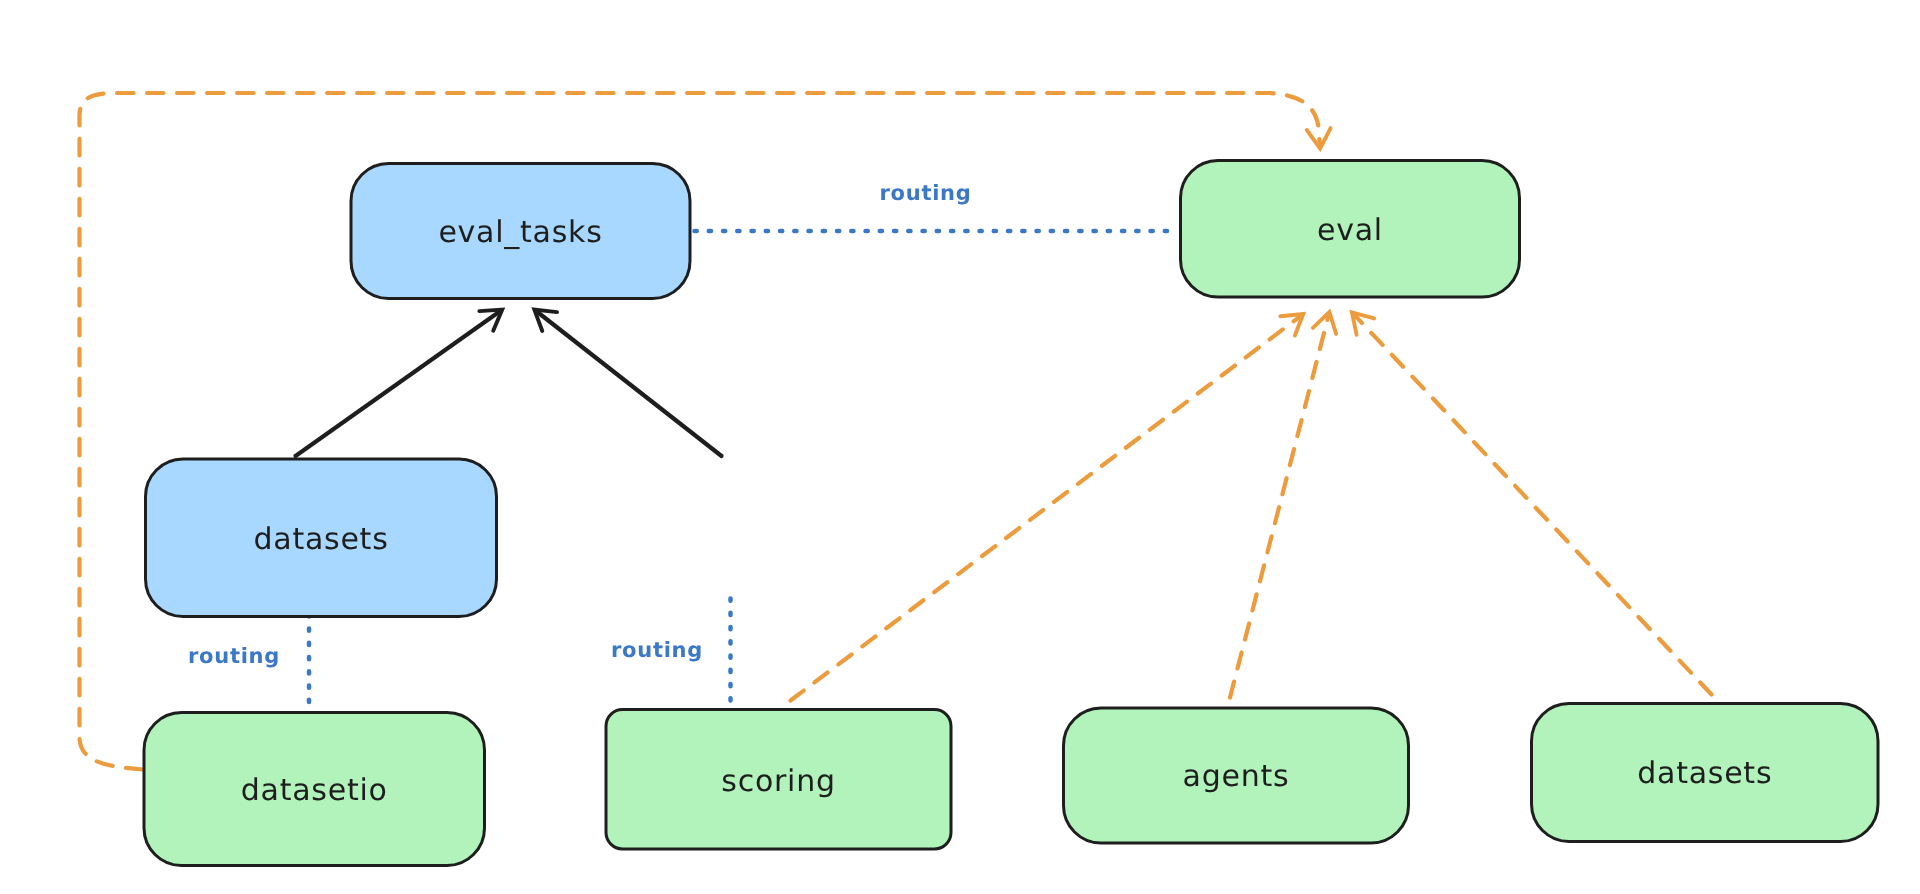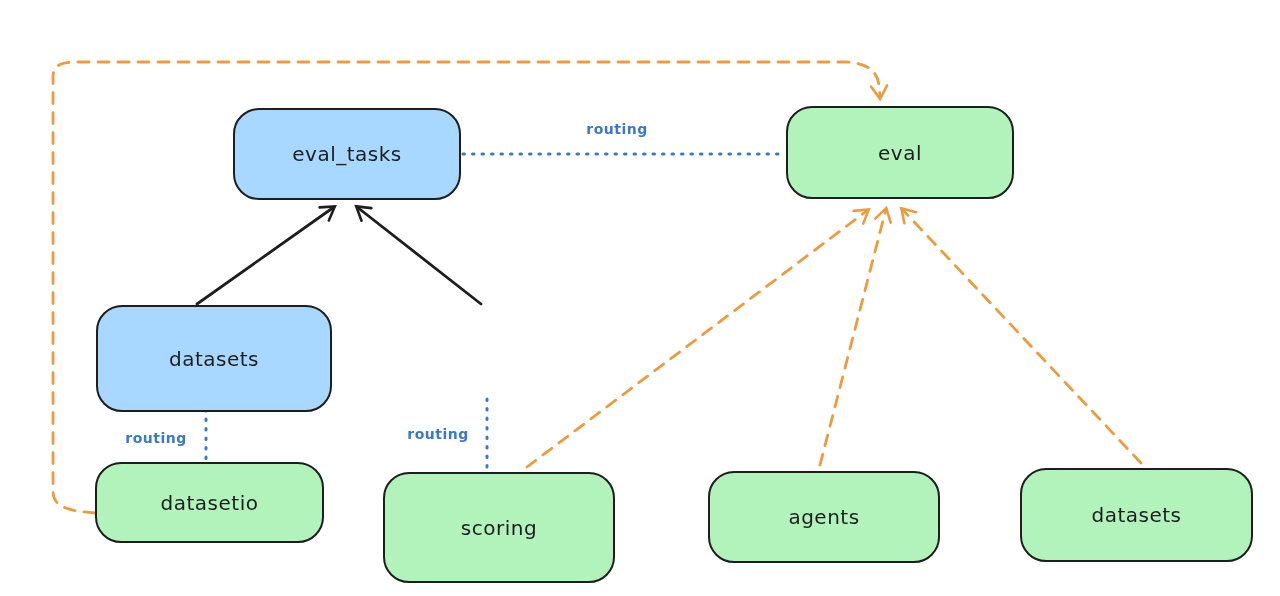--- a/index.html
+++ b/index.html
@@ -111,25 +111,25 @@
 
   <div class="node green" style="left:786px; top:106px; width:228px; height:93px;">
     <span>eval</span>
   </div>
 
   <div class="node blue" style="left:96px; top:305px; width:236px; height:107px;">
     <span>datasets</span>
   </div>
 
 
-  <div class="node green" style="left:95px; top:462px; width:229px; height:81px;justify-content:center;">
+  <div class="node green" style="left:95px; top:474px; width:229px; height:104px;justify-content:center;">
     <span>datasetio</span>
   </div>
 
-  <div class="node green" style="left:383px; top:472px; width:232px; height:111px;">
+  <div class="node green" style="left:403px; top:472px; width:232px; height:95px;border-radius:12px;">
     <span>scoring</span>
   </div>
 
   <div class="node green" style="left:708px; top:471px; width:232px; height:92px;text-align:right;">
     <span>agents</span>
   </div>
 
   <div class="node green" style="left:1020px; top:468px; width:233px; height:94px;">
     <span>datasets</span>
   </div>

